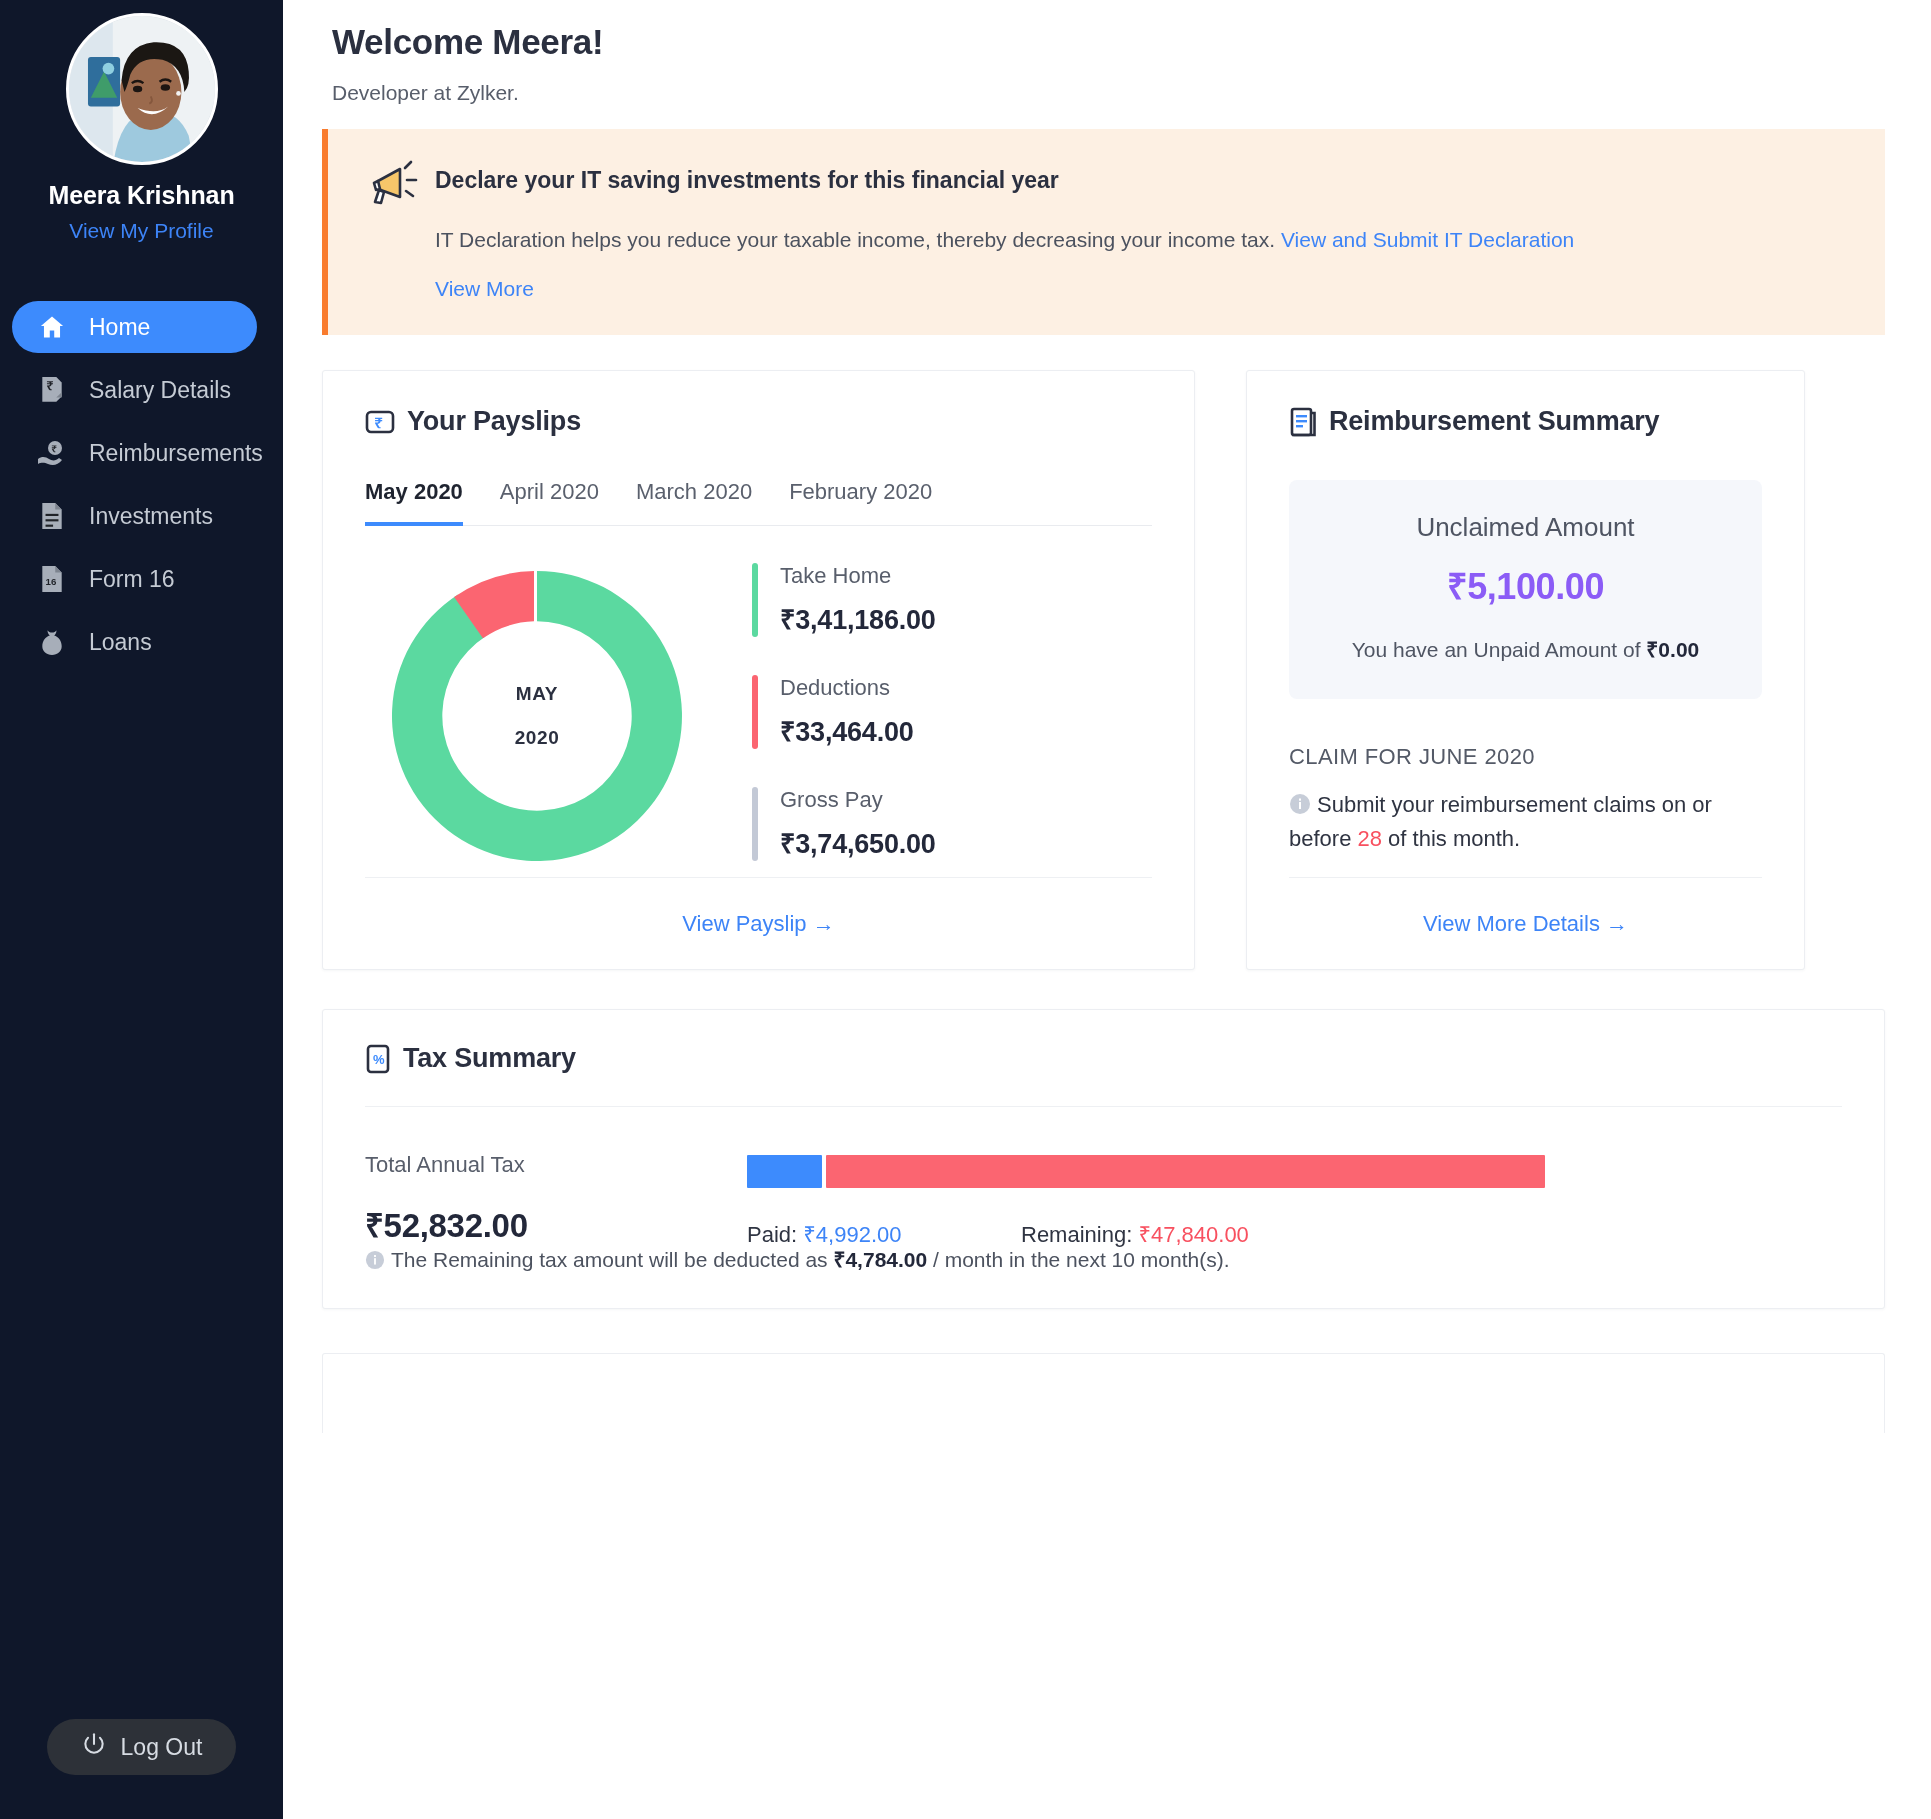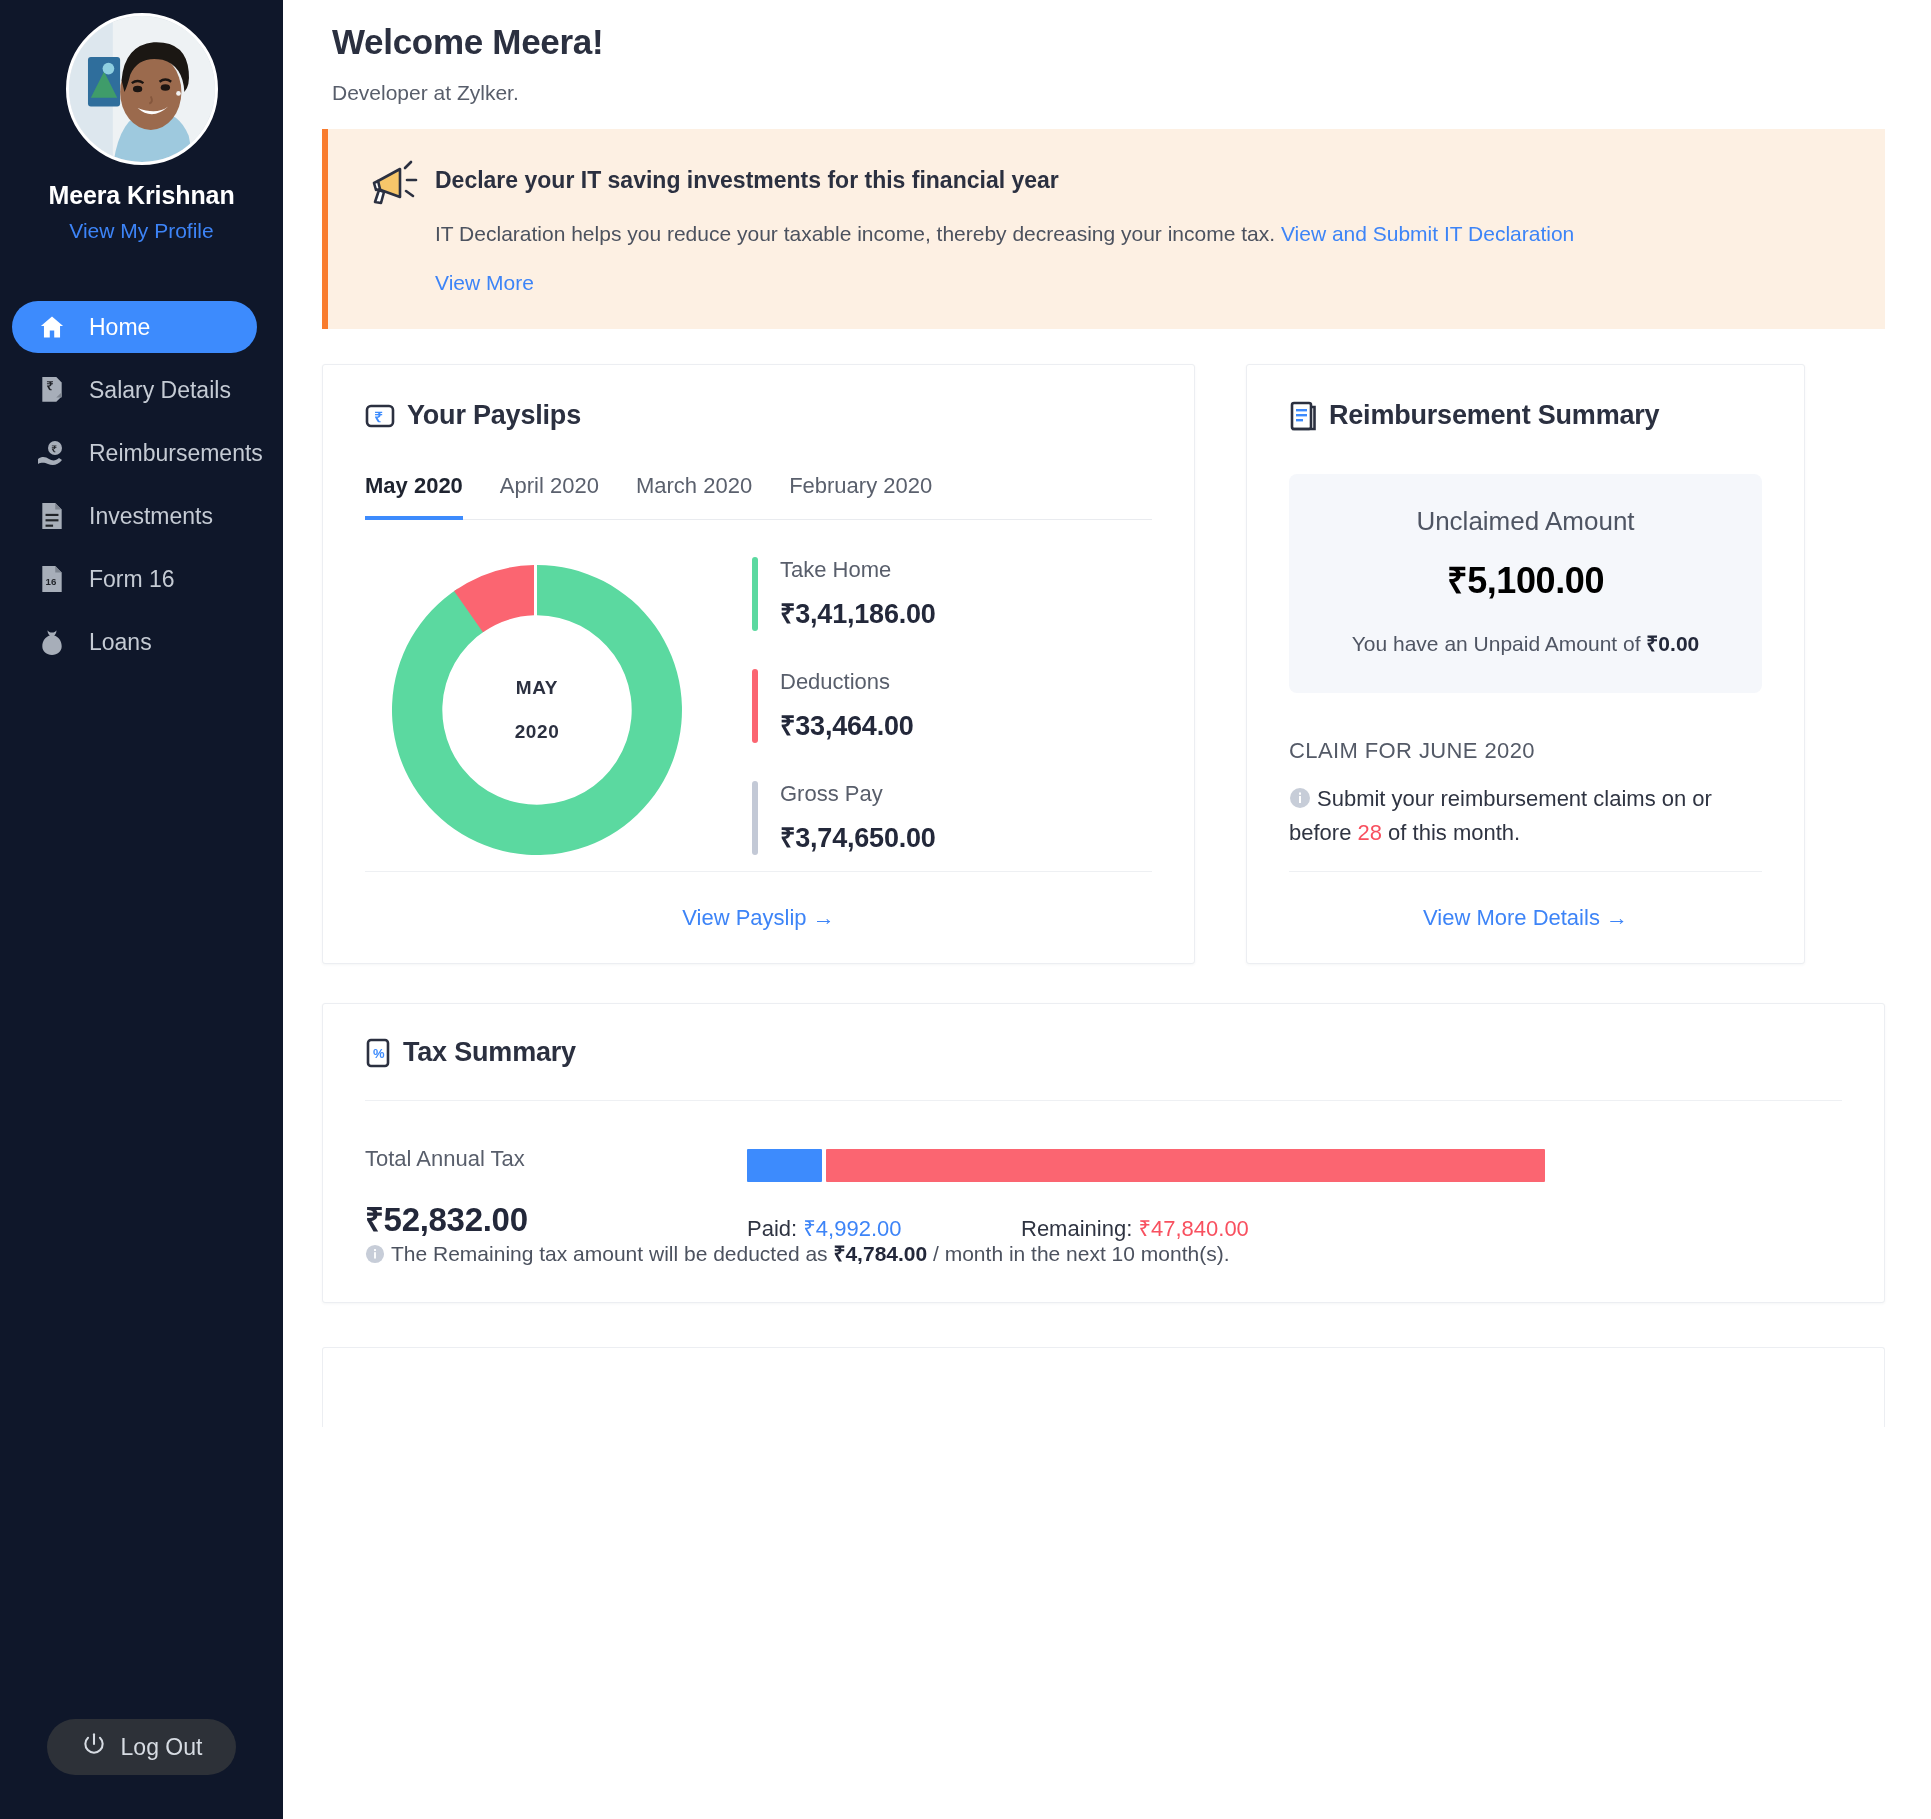--- a/index.html
+++ b/index.html
@@ -186,21 +186,21 @@
     padding-top: 1px;
   }
   #it-title {
     font-size: 23px;
     font-weight: bold;
     color: #2b3040;
     margin-left: 13px;
     padding-top: 9px;
   }
   #it-text {
-    margin: 11px 0 0 107px;
+    margin: 17px 0 0 107px;
     font-size: 21px;
     color: #4c525f;
   }
   #it-submit-link {
     color: #3d84f7;
     text-decoration: none;
     cursor: pointer;
   }
   #it-view-more {
     display: inline-block;
@@ -353,21 +353,21 @@
     text-align: center;
   }
   #unclaimed-label {
     font-size: 26px;
     color: #4f5563;
   }
   #unclaimed-amount {
     margin-top: 18px;
     font-size: 36px;
     font-weight: bold;
-    color: #000000;
+    color: #8b5cf6;
     letter-spacing: -0.4px;
   }
   #unpaid-note {
     margin-top: 25px;
     font-size: 21px;
     color: #4f5563;
   }
   #unpaid-note b { color: #23283a; }
 
   #claim-heading {

